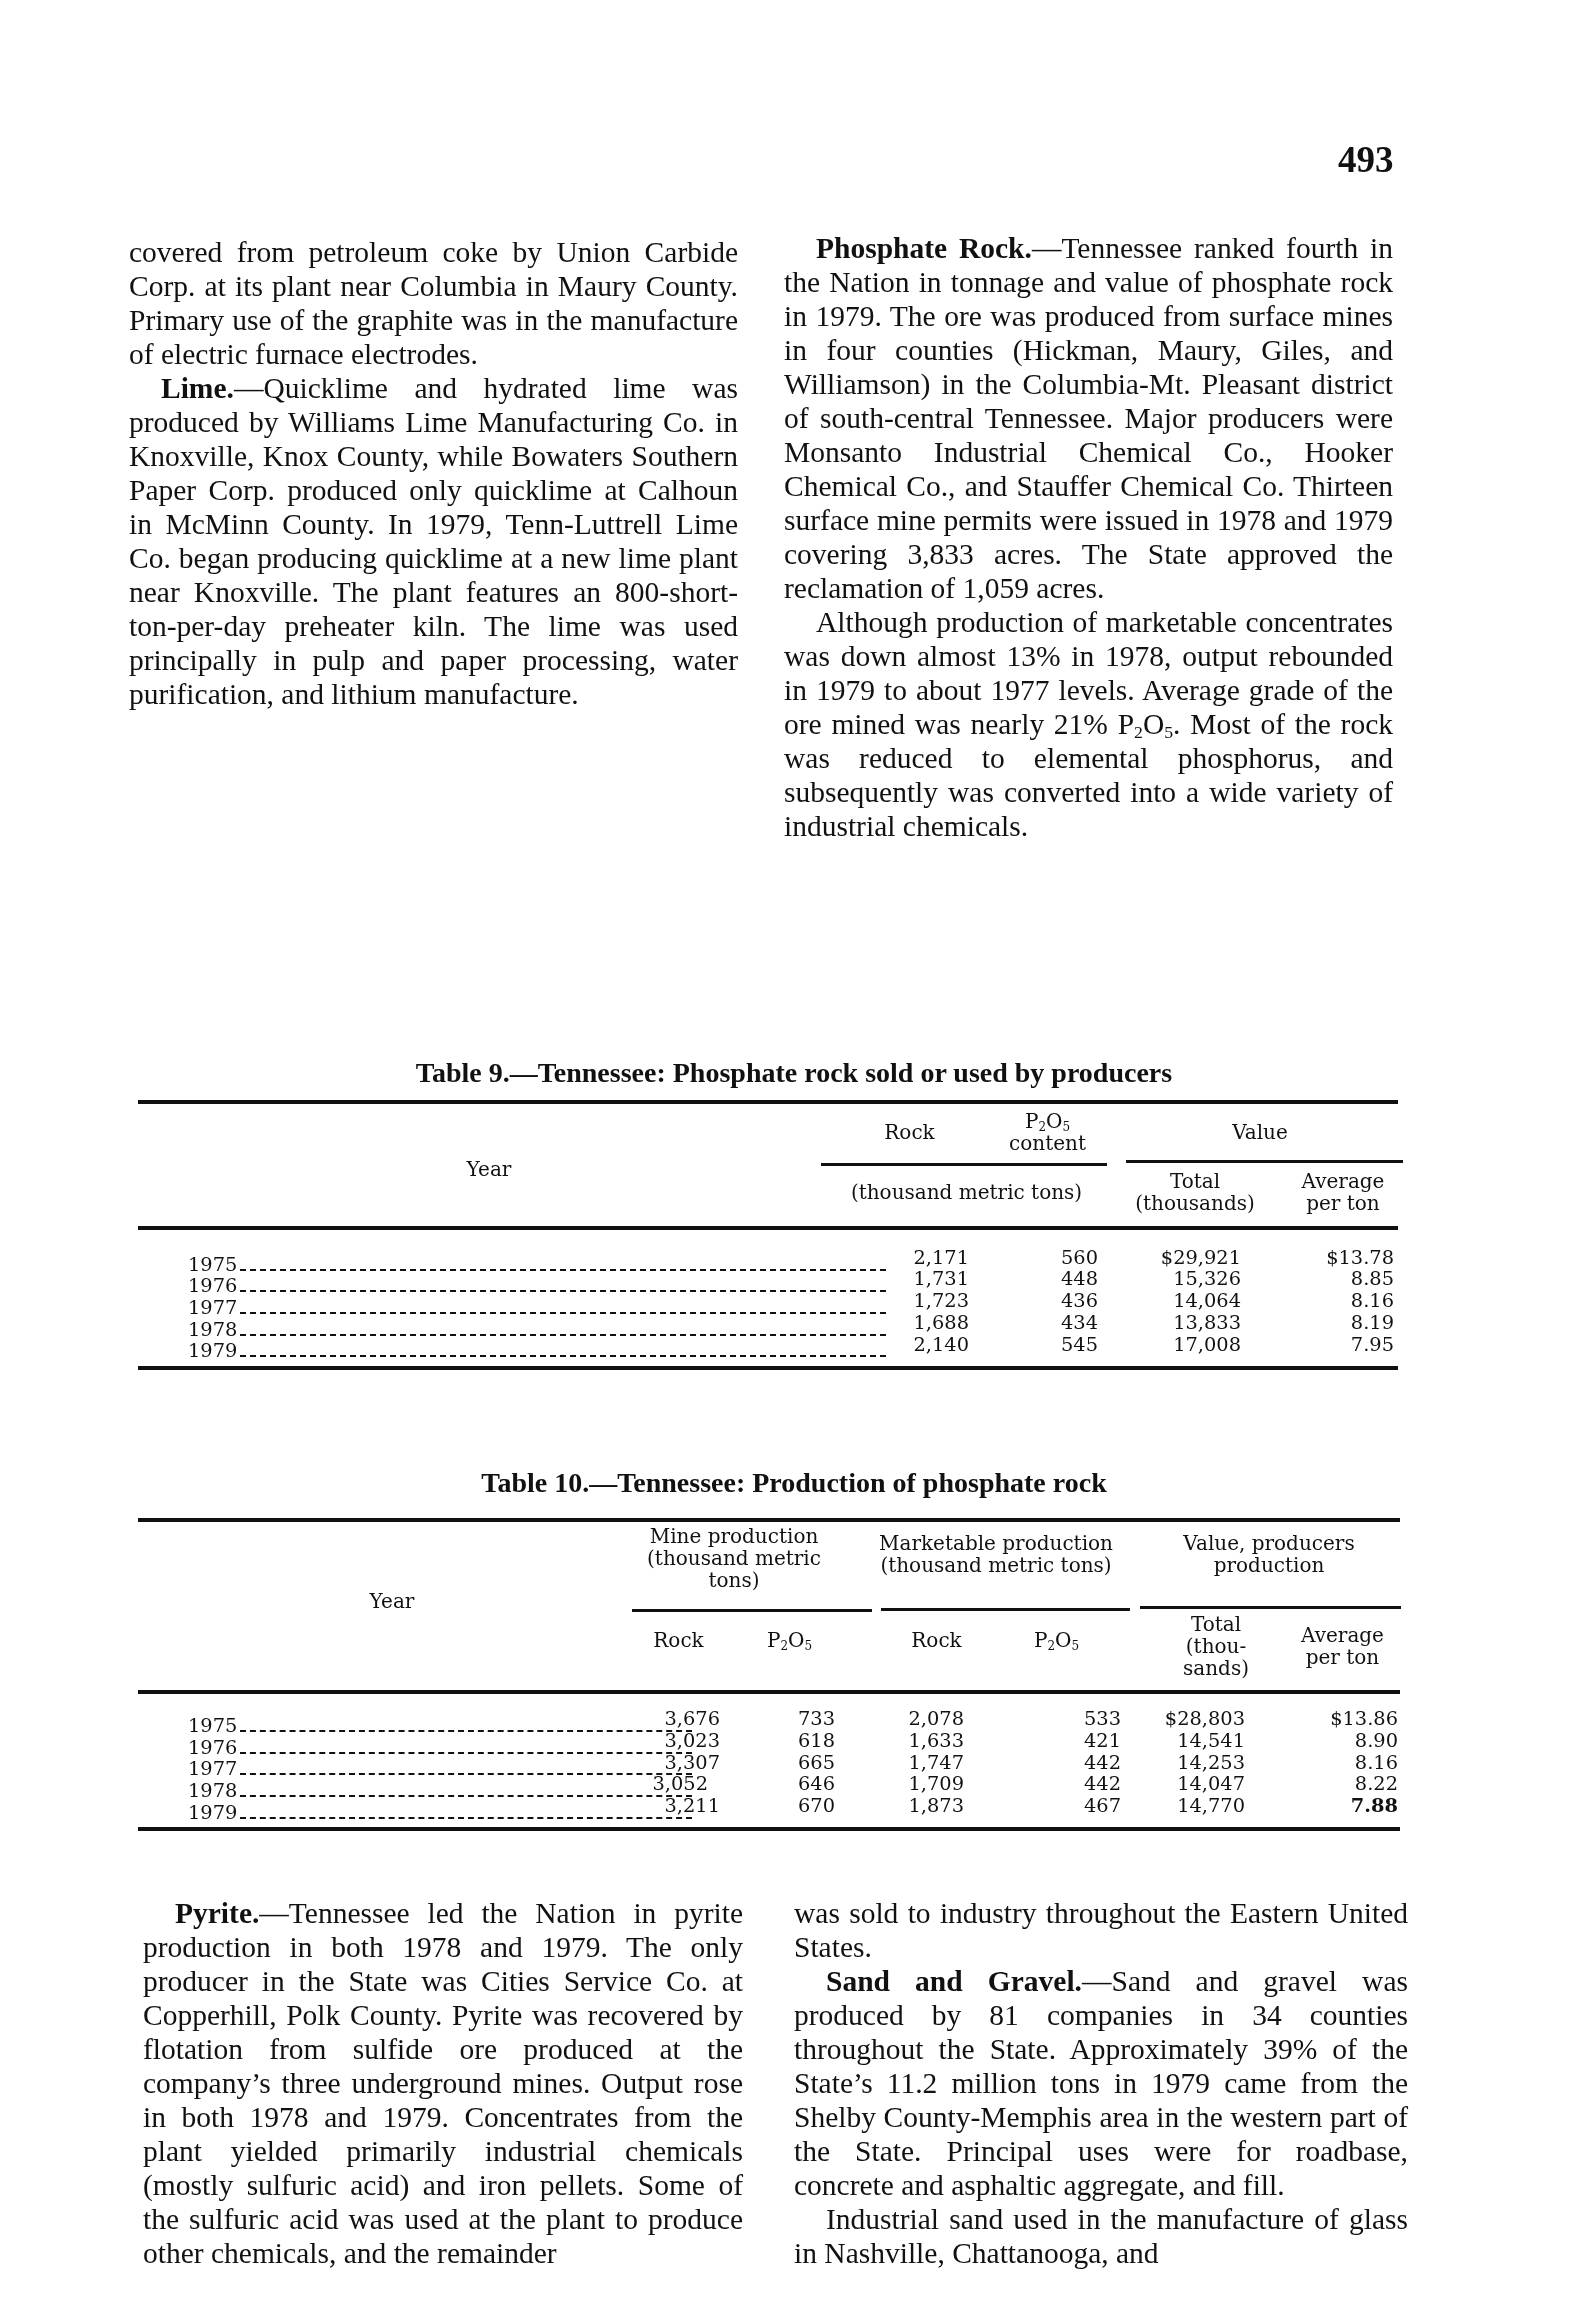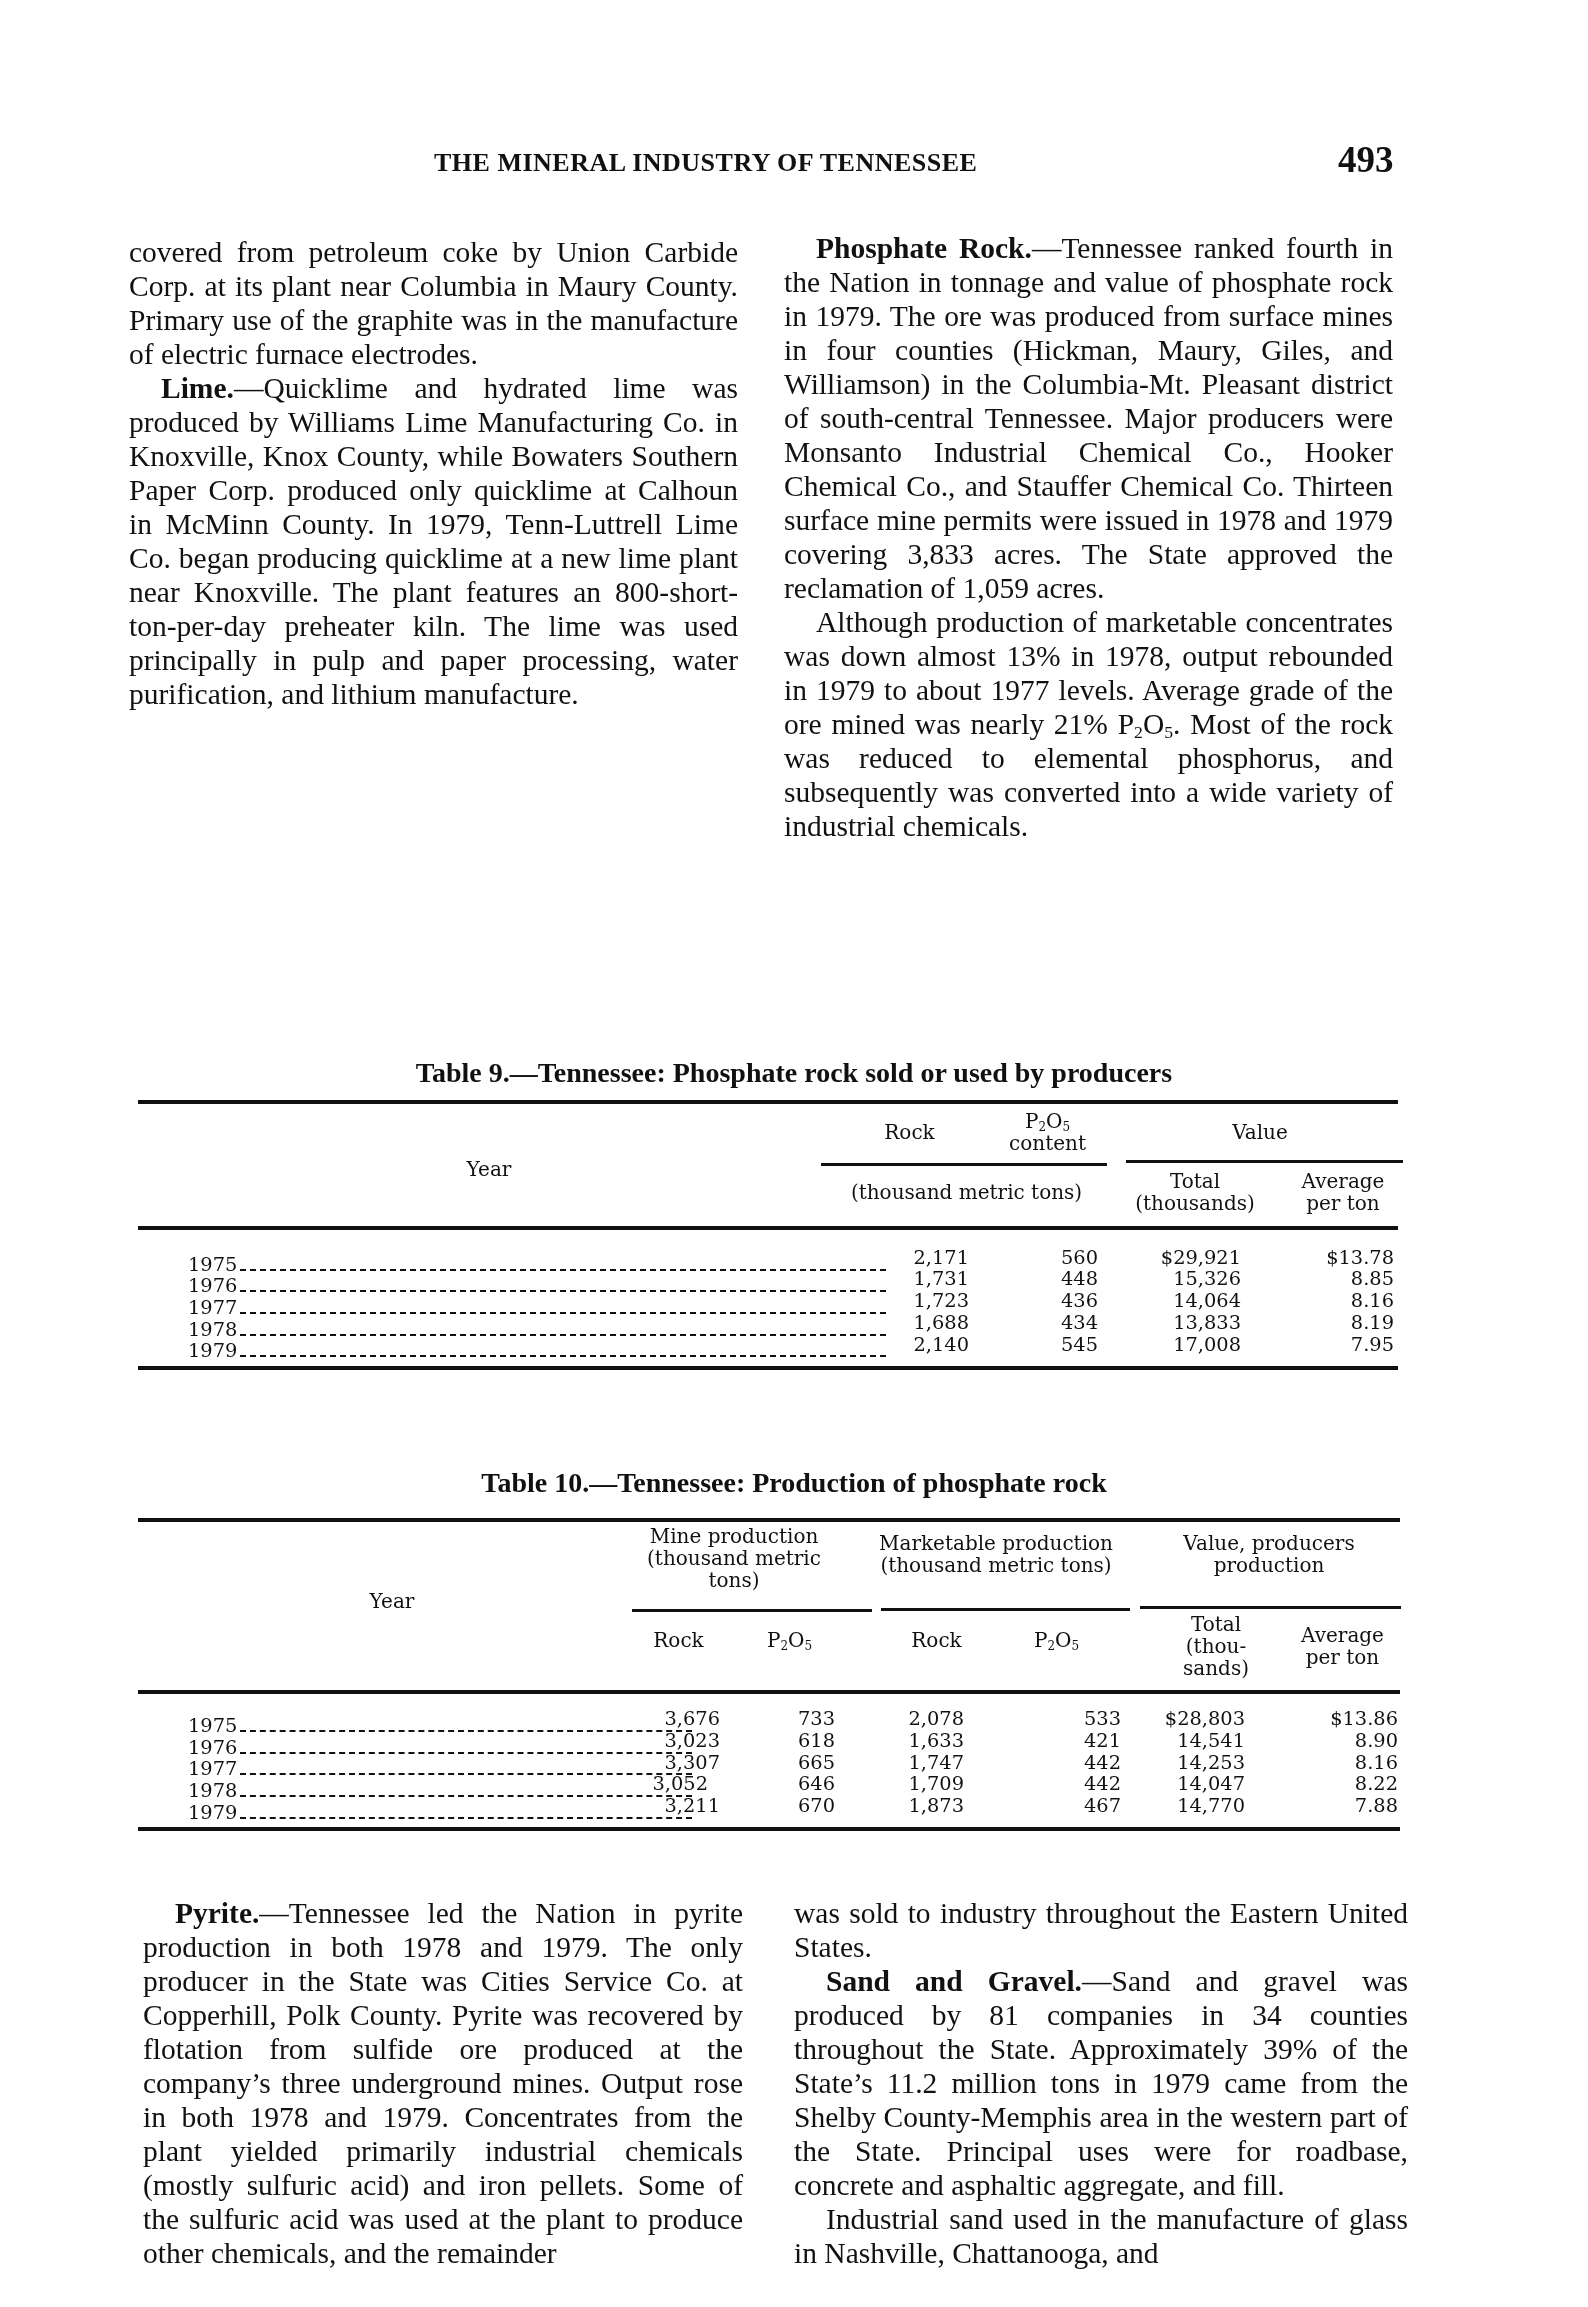--- a/index.html
+++ b/index.html
@@ -56,21 +56,20 @@
     display: inline-block; vertical-align: baseline;
     border-bottom: 2.3px dashed #111; height: 0; margin-left: 2.8px;
   }
   .num { position: absolute; text-align: right; font-size: 19.4px; line-height: 23px; white-space: nowrap; }
 </style>
 </head>
 <body>
 
 <div class="page">
 
-  <div class="running-head">THE MINERAL INDUSTRY OF TENNESSEE</div>
   <div class="page-number">493</div>
 
   <div class="col col-left-top">
     <p>covered from petroleum coke by Union Carbide Corp. at its plant near Columbia in Maury County. Primary use of the graphite was in the manufacture of electric furnace electrodes.</p>
     <p class="indent"><span class="run-in">Lime.</span><span>—Quicklime and hydrated lime was produced by Williams Lime Manufacturing Co. in Knoxville, Knox County, while Bowaters Southern Paper Corp. produced only quicklime at Calhoun in McMinn County. In 1979, Tenn-Luttrell Lime Co. began producing quicklime at a new lime plant near Knoxville. The plant features an 800-short-ton-per-day preheater kiln. The lime was used principally in pulp and paper processing, water purification, and lithium manufacture.</span></p>
   </div>
 
   <div class="col col-right-top">
     <p class="indent"><span class="run-in">Phosphate Rock.</span><span>—Tennessee ranked fourth in the Nation in tonnage and value of phosphate rock in 1979. The ore was produced from surface mines in four counties (Hickman, Maury, Giles, and Williamson) in the Columbia-Mt. Pleasant district of south-central Tennessee. Major producers were Monsanto Industrial Chemical Co., Hooker Chemical Co., and Stauffer Chemical Co. Thirteen surface mine permits were issued in 1978 and 1979 covering 3,833 acres. The State approved the reclamation of 1,059 acres.</span></p>
     <p class="indent"><span>Although production of marketable concentrates was down almost 13% in 1978, output rebounded in 1979 to about 1977 levels. Average grade of the ore mined was nearly 21% P</span><sub>2</sub><span>O</span><sub>5</sub><span>. Most of the rock was reduced to elemental phosphorus, and subsequently was converted into a wide variety of industrial chemicals.</span></p>
@@ -183,21 +182,21 @@
     <div class="num" style="left:1130px; top:1707px; width:115px;">$28,803</div>
     <div class="num" style="left:1130px; top:1729px; width:115px;">14,541</div>
     <div class="num" style="left:1130px; top:1751px; width:115px;">14,253</div>
     <div class="num" style="left:1130px; top:1772px; width:115px;">14,047</div>
     <div class="num" style="left:1130px; top:1794px; width:115px;">14,770</div>
 
     <div class="num" style="left:1287px; top:1707px; width:111px;">$13.86</div>
     <div class="num" style="left:1287px; top:1729px; width:111px;">8.90</div>
     <div class="num" style="left:1287px; top:1751px; width:111px;">8.16</div>
     <div class="num" style="left:1287px; top:1772px; width:111px;">8.22</div>
-    <div class="num" style="left:1287px; top:1794px; width:111px;">7.88</div>
+    <div class="num" style="left:1287px; top:1794px; width:111px;font-weight:bold;">7.88</div>
 
     <div class="rule-thick" style="left:138px; top:1827px; width:1262px;"></div>
   </div>
 
   <div class="col col-left-bot">
     <p class="indent"><span class="run-in">Pyrite.</span><span>—Tennessee led the Nation in pyrite production in both 1978 and 1979. The only producer in the State was Cities Service Co. at Copperhill, Polk County. Pyrite was recovered by flotation from sulfide ore produced at the company’s three underground mines. Output rose in both 1978 and 1979. Concentrates from the plant yielded primarily industrial chemicals (mostly sulfuric acid) and iron pellets. Some of the sulfuric acid was used at the plant to produce other chemicals, and the remainder</span></p>
   </div>
 
   <div class="col col-right-bot">
     <p>was sold to industry throughout the Eastern United States.</p>

